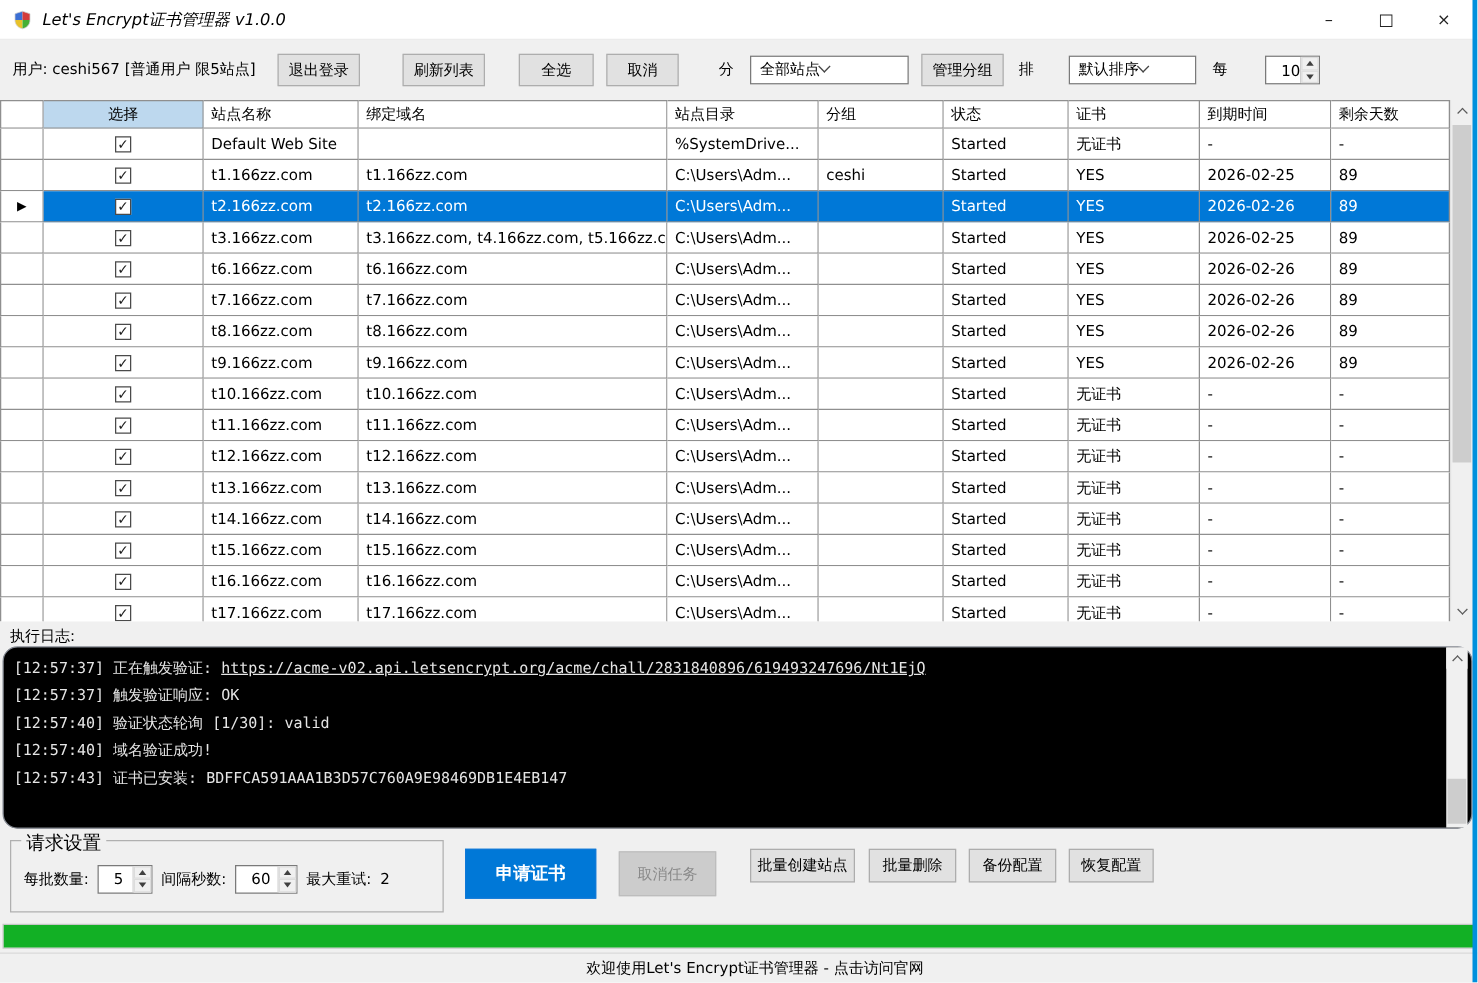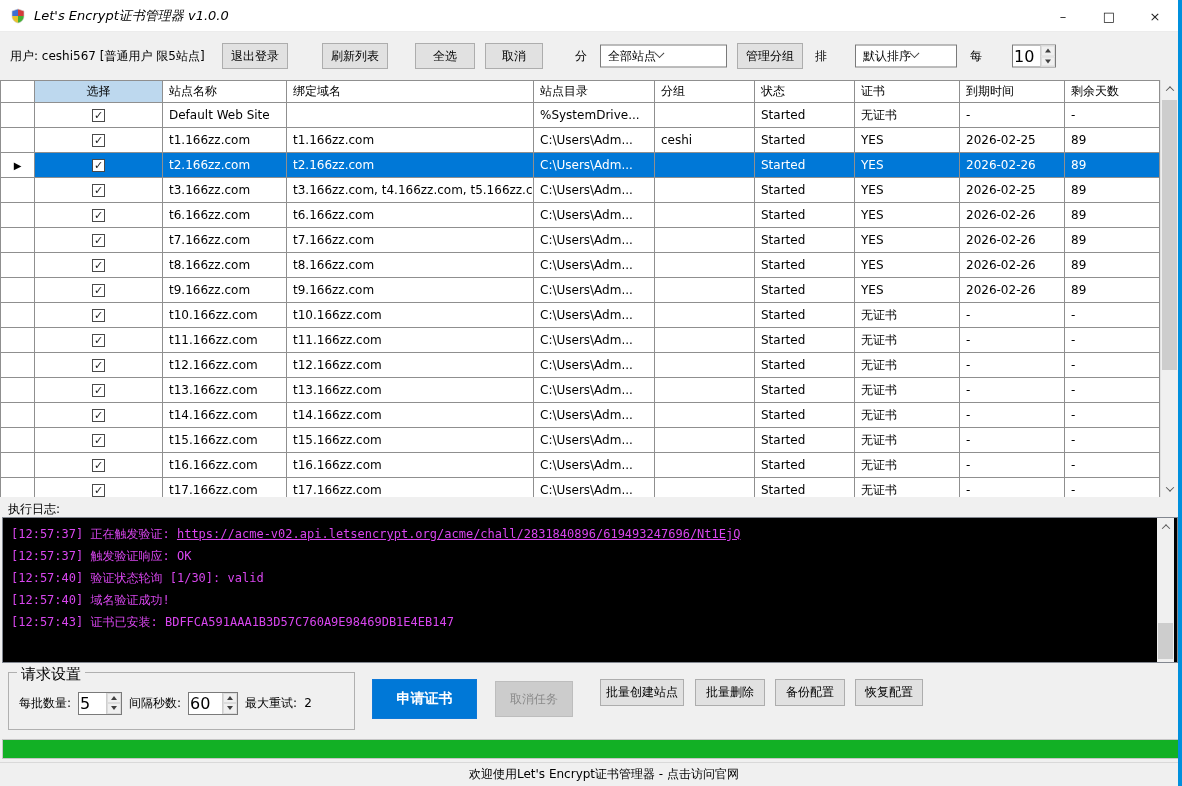--- a/index.html
+++ b/index.html
@@ -14,21 +14,21 @@
   .win-btn { width:46px; height:32px; display:flex; align-items:center; justify-content:center; font-size:13px; color:#222; }
 
   
   .toolbar { position:absolute; top:32px; left:0; width:1182px; height:48px; background:#f0f0f0; }
   .toolbar .abs { position:absolute; top:50%; transform:translateY(-50%); }
   .lbl { font-size:12px; }
   .btn { display:flex; align-items:center; justify-content:center; background:#e1e1e1; border:1px solid #adadad; font-size:12px; height:26px; color:#000; }
   .combo { display:flex; align-items:center; justify-content:flex-start; padding:0 7px; background:#fff; border:1px solid #7a7a7a; height:23px; font-size:12px; }
   .chev-down { width:7px; height:7px; border-right:1.5px solid #444; border-bottom:1.5px solid #444; transform:rotate(45deg) translate(-2px,-2px); }
   .spin { display:flex; border:1px solid #7a7a7a; background:#fff; height:23px; }
-  .spin .val { flex:1; display:flex; align-items:center; padding-left:1px; font-size:16px; }
+  .spin .val { flex:1; display:flex; align-items:center; padding-left:12px; font-size:12px; }
   .spin .arrows { width:15px; display:flex; flex-direction:column; border-left:1px solid #cfcfcf; }
   .spin .arrows > div { flex:1; display:flex; align-items:center; justify-content:center; background:#f0f0f0; border:1px solid #dcdcdc; }
   .tri-up { width:0; height:0; border-left:3px solid transparent; border-right:3px solid transparent; border-bottom:4px solid #404040; }
   .tri-dn { width:0; height:0; border-left:3px solid transparent; border-right:3px solid transparent; border-top:4px solid #404040; }
 
   
   .table-wrap { position:absolute; top:80px; left:0; width:1160px; height:417px; background:#fff; overflow:hidden; }
   .tr { display:flex; }
   .th,.td { border-right:1px solid #8f8f8f; border-bottom:1px solid #8f8f8f; padding:0 6px; display:flex; align-items:center; font-size:12px; overflow:hidden; white-space:nowrap; background:#fff; }
   .th { height:23px; border-top:1px solid #8f8f8f; }
@@ -374,21 +374,21 @@
   <div class="sb-btn" style="top:0">
       <span class="chev-up-sm"></span>
     </div>
   <div class="thumb" style="top:20px;height:270px"></div>
   <div class="sb-btn" style="bottom:0">
       <span class="chev-dn-sm"></span>
     </div>
 </div>
 
 <div class="log-label">执行日志:</div>
-<div class="console" style="color: #d946ef;">
+<div class="console" style="color: #e5e5e5; border-radius: 12px;">
     <div class="log-line"><span class="">[12:57:37] </span><span class="">正在触发验证: </span><a class="" href="#">https://acme-v02.api.letsencrypt.org/acme/chall/2831840896/619493247696/Nt1EjQ</a></div>
     <div class="log-line"><span class="">[12:57:37] </span><span class="">触发验证响应: OK</span></div>
     <div class="log-line"><span class="">[12:57:40] </span><span class="">验证状态轮询 [1/30]: valid</span></div>
     <div class="log-line"><span class="">[12:57:40] </span><span class="">域名验证成功!</span></div>
     <div class="log-line"><span class="">[12:57:43] </span><span class="">证书已安装: BDFFCA591AAA1B3D57C760A9E98469DB1E4EB147</span></div>
   </div>
 <div class="vscroll con-scroll">
   <div class="sb-btn" style="top:0">
       <span class="chev-up-sm"></span>
     </div>

